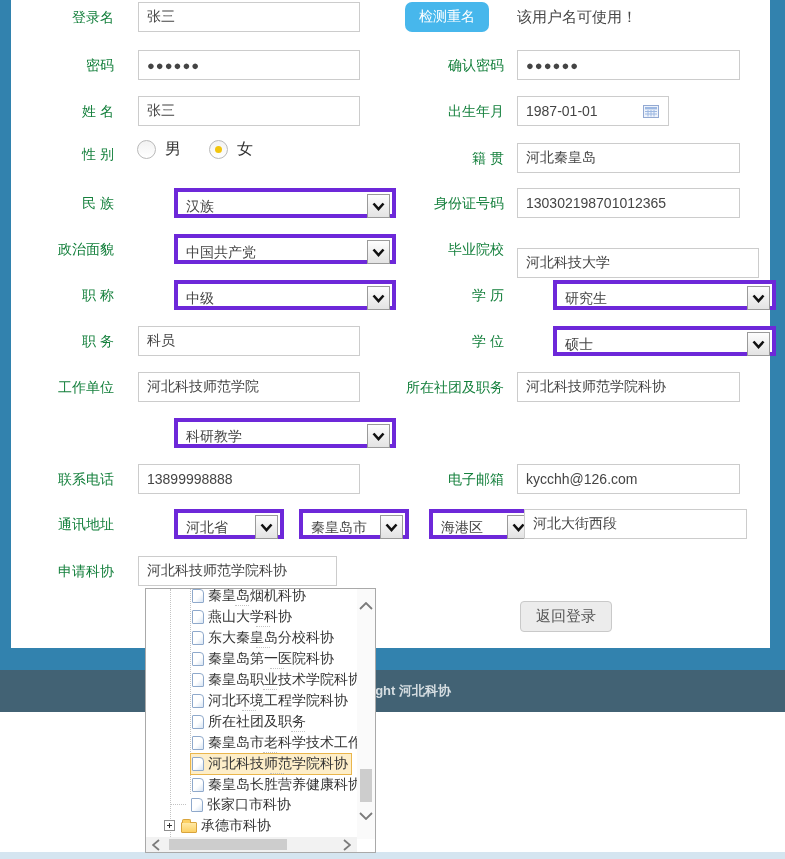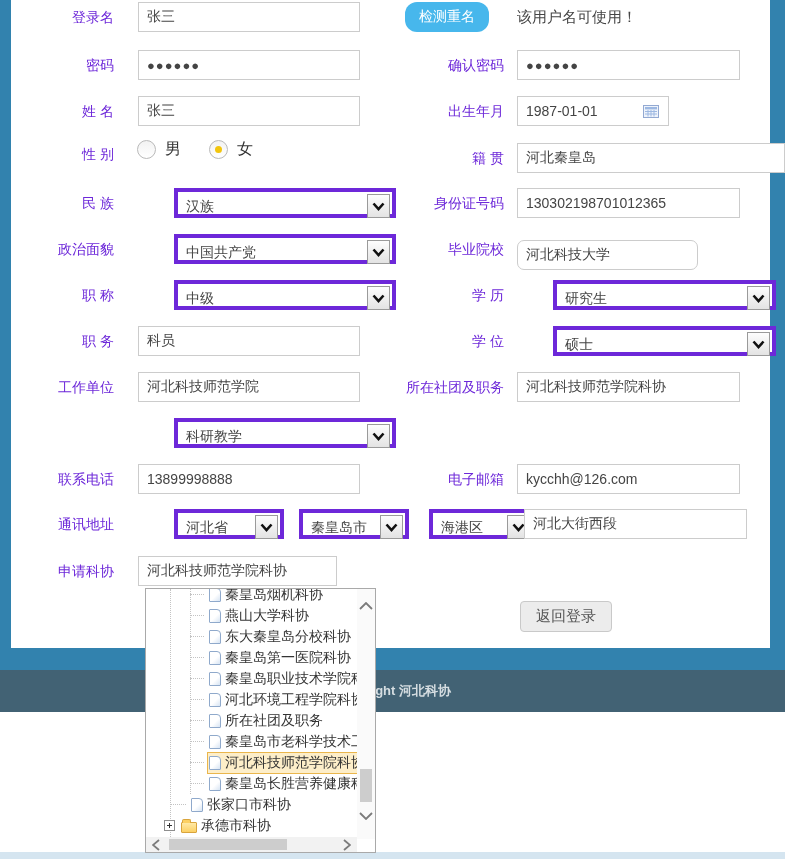--- a/index.html
+++ b/index.html
@@ -7,34 +7,34 @@
     font-family:"Liberation Sans", sans-serif; }
   .stage { position:relative; width:785px; height:859px; }
 
   .bluewrap { position:absolute; left:0; top:0; width:785px; height:670px; background:#3282ae; }
   .panel { position:absolute; left:11px; top:0; width:759px; height:648px; background:#fff; }
   .footer { position:absolute; left:0; top:670px; width:785px; height:42px; background:#426274; }
   .footer .copy { width:100%; text-align:center; line-height:42px; font-size:13px; font-weight:bold; color:#d5dde1; }
   .bottom-strip { position:absolute; left:0; top:852px; width:785px; height:7px; background:#d5e5f0; }
 
   
-  .flabel { position:absolute; font-size:14px; color:#6d28d9; line-height:30px; text-align:right; white-space:nowrap; }
+  .flabel { position:absolute; font-size:14px; color:#15803d; line-height:30px; text-align:right; white-space:nowrap; }
   .flabel.l { left:0; width:103px; }
   .flabel.r { left:369px; width:124px; }
   .tinput { position:absolute; height:30px; border:1px solid #ccc; background:#fff; font-size:14px;
     color:#444; padding:0 8px; outline:none; font-family:"Liberation Sans", sans-serif; }
   .tinput.pw { font-size:13px; font-weight:bold; letter-spacing:1px; }
   .sel { position:absolute; height:30px; border:4px solid #6d28d9; background:#fff;margin-left:36px; }
   .sel .sel-text { display:block; margin:0 30px 0 8px; line-height:28px; font-size:14px; color:#444;
     white-space:nowrap; overflow:hidden; }
   .sel .sel-btn { position:absolute; right:2px; top:2px; width:23px; height:24px; border:1px solid #9a9a9a;
     background:linear-gradient(#fdfdfd,#e3e3e3); display:flex; align-items:center; justify-content:center; cursor:pointer; }
 
   .check-btn { position:absolute; left:394px; top:2px; width:84px; height:30px; background:#47b7ec; color:#fff;
-    border:none; border-radius:12px; font-size:14px; cursor:pointer; font-family:"Liberation Sans", sans-serif; }
+    border:none; border-radius:7px; font-size:14px; cursor:pointer; font-family:"Liberation Sans", sans-serif; }
   .check-msg { position:absolute; left:506px; top:2px; line-height:30px; font-size:15px; color:#444; }
 
   .radio-group { position:absolute; left:126px; top:139px; display:flex; align-items:center; }
   .radio { width:19px; height:19px; border-radius:50%; border:1px solid #b9b9b9;
     background:linear-gradient(#f2f2f2,#ffffff); position:relative; }
   .radio.checked::after { content:''; position:absolute; left:5px; top:5px; width:7px; height:7px;
     border-radius:50%; background:#f2c50d; }
   .radio-label { font-size:16px; color:#333; margin:0 28px 0 9px; }
 
   .cal-icon { position:absolute; }
@@ -45,21 +45,21 @@
 
   
   .dropdown { position:absolute; left:145px; top:588px; width:231px; height:265px; background:#fff;
     border:1px solid #a9a9a9; z-index:10; }
   .tree-view { position:absolute; left:0; top:0; right:18px; bottom:15px; overflow:hidden; }
   .vline { position:absolute; border-left:1px dotted #c3c3c3; width:0; }
   .vline.v1 { left:24px; top:0; height:250px; }
   .vline.v2 { left:44px; top:0; height:205px; }
   .titem { position:absolute; height:21px; display:flex; align-items:center; white-space:nowrap; cursor:pointer; }
   .titem .stub { border-top:1px dotted #c3c3c3; height:0; margin-right:3px; }
-  .titem.d2 { left:44px; } .titem.d2 .stub { width:14px; }
+  .titem.d2 { left:44px;flex-direction:column; } .titem.d2 .stub { width:14px; }
   .titem.d1 { left:24px; } .titem.d1 .stub { width:16px; }
   .picon { display:inline-block; width:12px; height:14px; flex:none;
     background:linear-gradient(135deg,#ffffff 55%,#d7e4f3); border:1px solid #8fa9cb; border-radius:1px 4px 1px 1px; }
   .ficon { display:inline-block; width:16px; height:11px; flex:none; background:linear-gradient(#ffe9a6,#fcd063);
     border:1px solid #d9a43c; border-radius:1px; position:relative; margin-top:3px; }
   .ficon::before { content:''; position:absolute; left:0px; top:-4px; width:7px; height:3px;
     background:#fcd063; border:1px solid #d9a43c; border-bottom:none; border-radius:2px 2px 0 0; }
   .expander { width:11px; height:11px; flex:none; border:1px solid #8e8e8e; background:#fff;
     position:relative; margin-right:4px; }
   .expander::before { content:''; position:absolute; left:2px; top:4px; width:5px; height:1px; background:#333; }
@@ -115,21 +115,21 @@
     </span>
 
     <div class="flabel l" style="top:139px">性 别</div>
     <div class="radio-group">
       <span class="radio"></span>
       <span class="radio-label">男</span>
       <span class="radio checked"></span>
       <span class="radio-label">女</span>
     </div>
     <div class="flabel r" style="top:143px">籍 贯</div>
-    <input class="tinput" style="left: 506px; top: 143px; width: 268px;" readonly="" value="河北秦皇岛">
+    <input class="tinput" style="left: 506px; top: 143px; width: 223px;" readonly="" value="河北秦皇岛">
 
     <div class="flabel l" style="top:188px">民 族</div>
     <div class="sel" style="left:127px; top:188px; width:222px">
       <span class="sel-text">汉族</span>
       <span class="sel-btn">
           <svg width="13" height="9" viewBox="0 0 13 9">
             <polyline points="1.5,1.5 6.5,7 11.5,1.5" fill="none" stroke="#111" stroke-width="2.6"></polyline>
           </svg>
         </span>
     </div>
@@ -139,21 +139,21 @@
     <div class="flabel l" style="top:234px">政治面貌</div>
     <div class="sel" style="left:127px; top:234px; width:222px">
       <span class="sel-text">中国共产党</span>
       <span class="sel-btn">
           <svg width="13" height="9" viewBox="0 0 13 9">
             <polyline points="1.5,1.5 6.5,7 11.5,1.5" fill="none" stroke="#111" stroke-width="2.6"></polyline>
           </svg>
         </span>
     </div>
     <div class="flabel r" style="top:234px">毕业院校</div>
-    <input class="tinput" style="left: 506px; top: 240px; width: 181px; border-radius: 7px;" readonly="" value="河北科技大学">
+    <input class="tinput" style="left: 506px; top: 248px; width: 242px;" readonly="" value="河北科技大学">
 
     <div class="flabel l" style="top:280px">职 称</div>
     <div class="sel" style="left:127px; top:280px; width:222px">
       <span class="sel-text">中级</span>
       <span class="sel-btn">
           <svg width="13" height="9" viewBox="0 0 13 9">
             <polyline points="1.5,1.5 6.5,7 11.5,1.5" fill="none" stroke="#111" stroke-width="2.6"></polyline>
           </svg>
         </span>
     </div>

